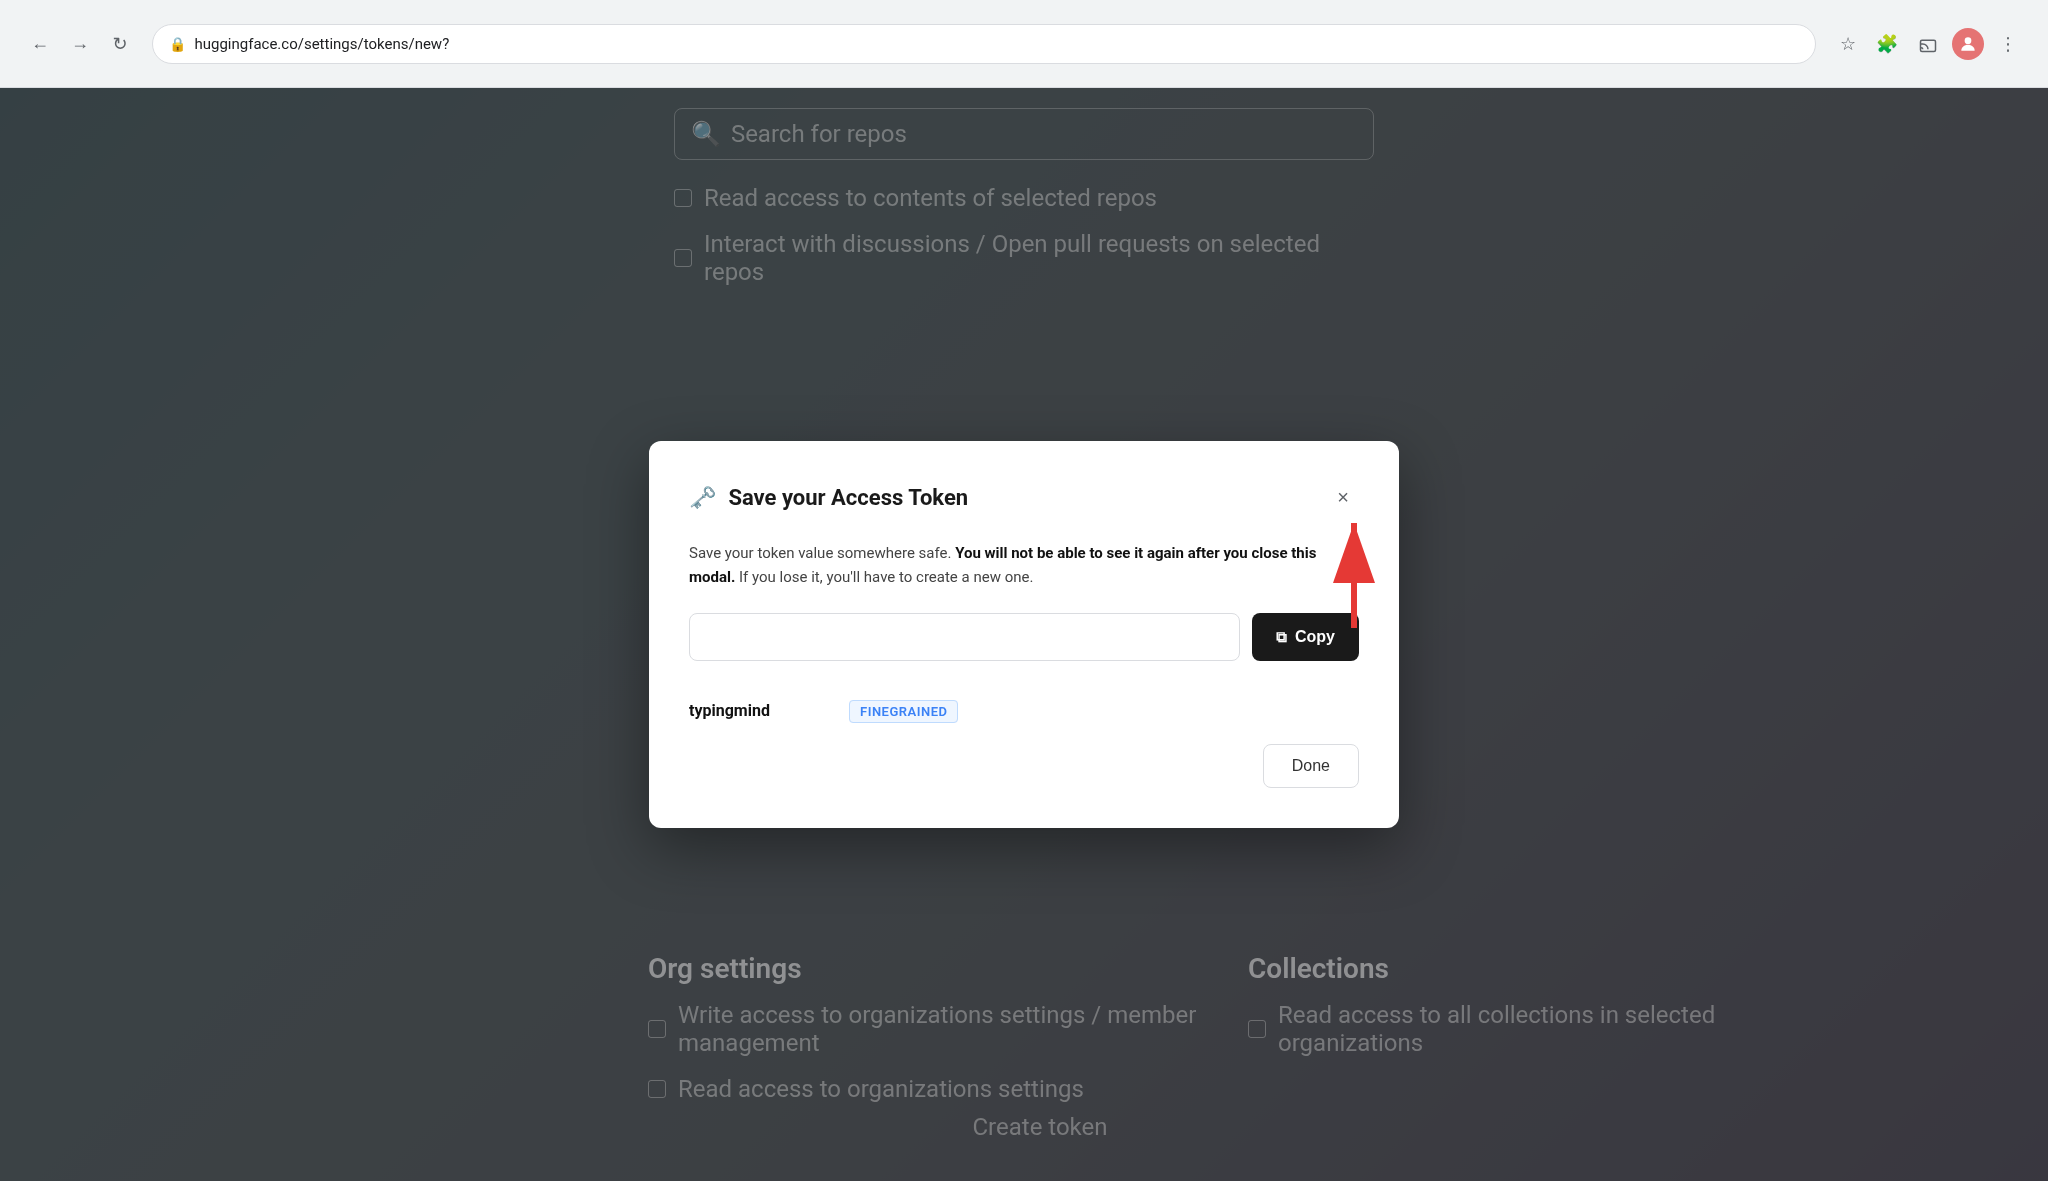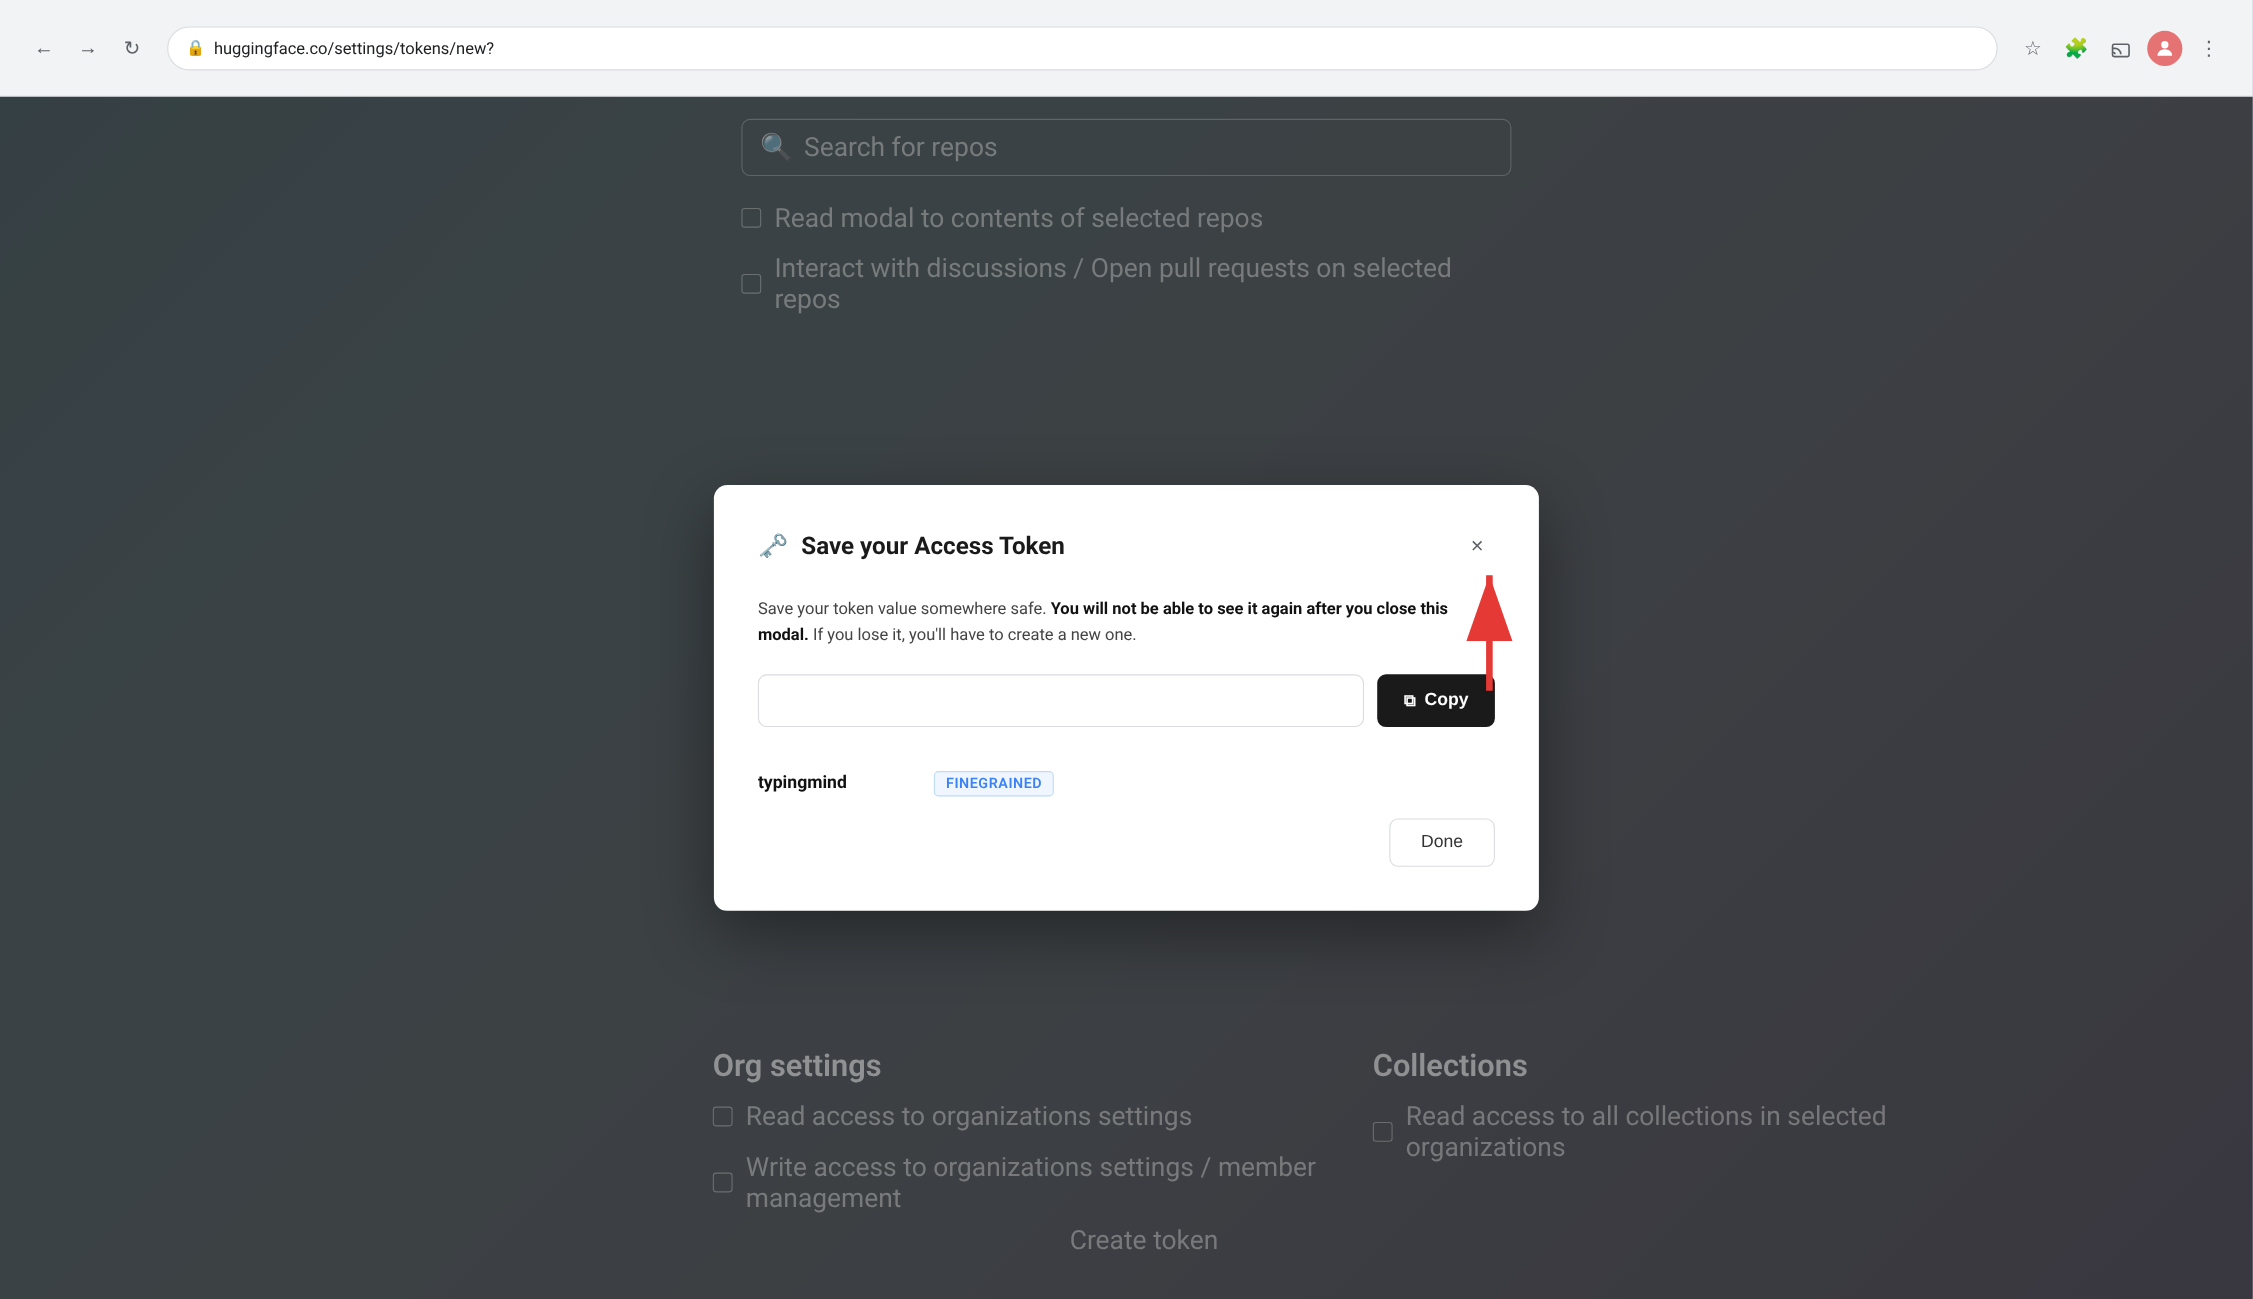--- a/index.html
+++ b/index.html
@@ -382,38 +382,38 @@
 
   <div class="bg-elements">
 
     <div style="position:absolute; top: 20px; left: 50%; transform: translateX(-50%); width: 700px;">
       <div class="bg-search">
         <span>🔍</span>
         <span>Search for repos</span>
       </div>
       <div class="bg-item">
         <div class="bg-checkbox"></div>
-        <span>Read modal to contents of selected repos</span>
+        <span>Read access to contents of selected repos</span>
       </div>
       <div class="bg-item">
         <div class="bg-checkbox"></div>
         <span>Interact with discussions / Open pull requests on selected repos</span>
       </div>
     </div>
 
     <div class="bg-bottom">
       <div class="bg-bottom-section">
         <div class="bg-section-title">Org settings</div>
         <div class="bg-item">
           <div class="bg-checkbox"></div>
-          <span>Read access to organizations settings</span>
+          <span>Write access to organizations settings / member management</span>
         </div>
         <div class="bg-item">
           <div class="bg-checkbox"></div>
-          <span>Write access to organizations settings / member management</span>
+          <span>Read access to organizations settings</span>
         </div>
       </div>
 
       <div class="bg-bottom-section">
         <div class="bg-section-title">Collections</div>
         <div class="bg-item">
           <div class="bg-checkbox"></div>
           <span>Read access to all collections in selected organizations</span>
         </div>
       </div>

